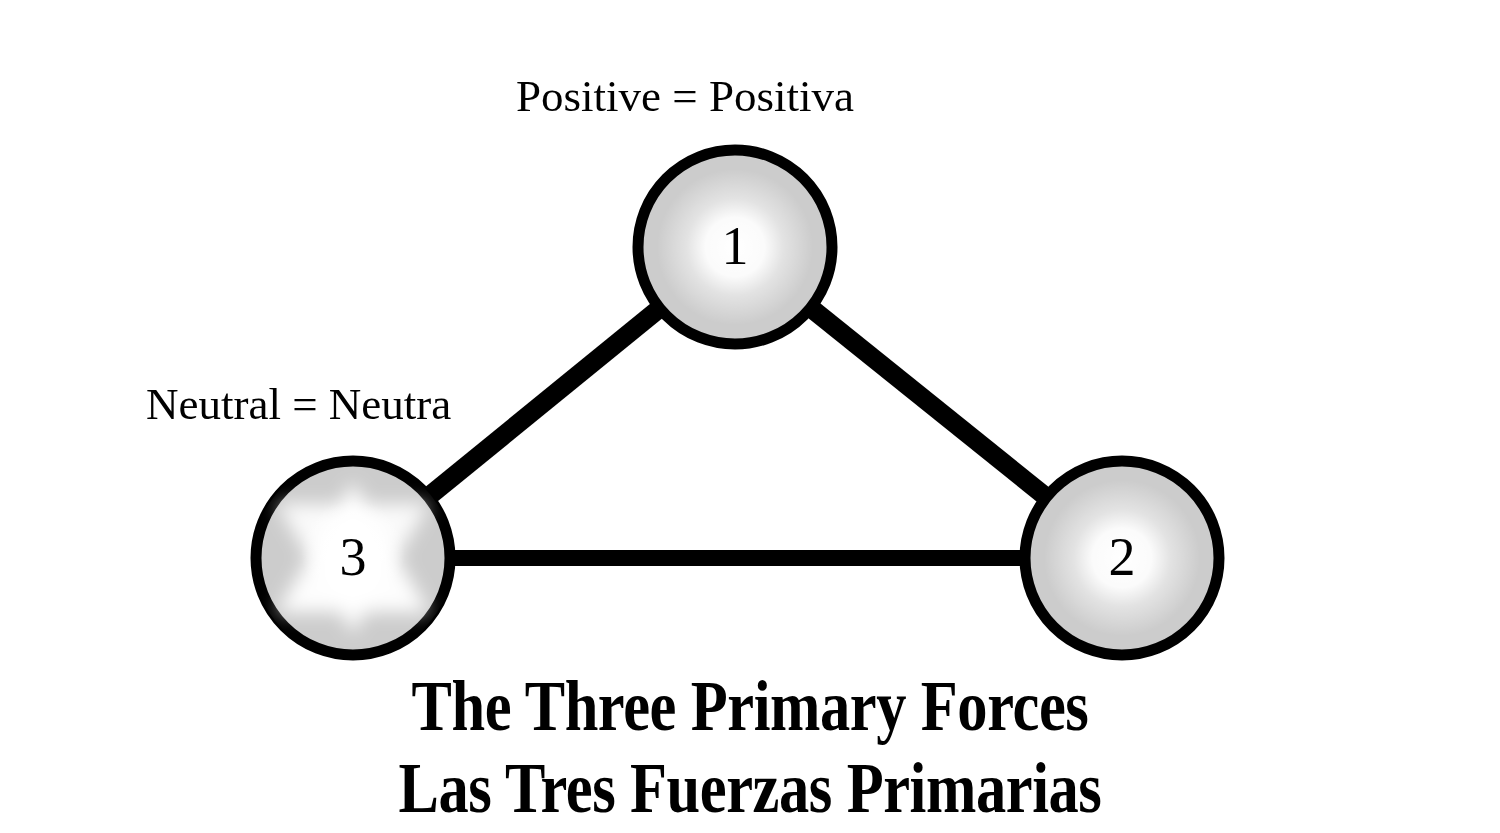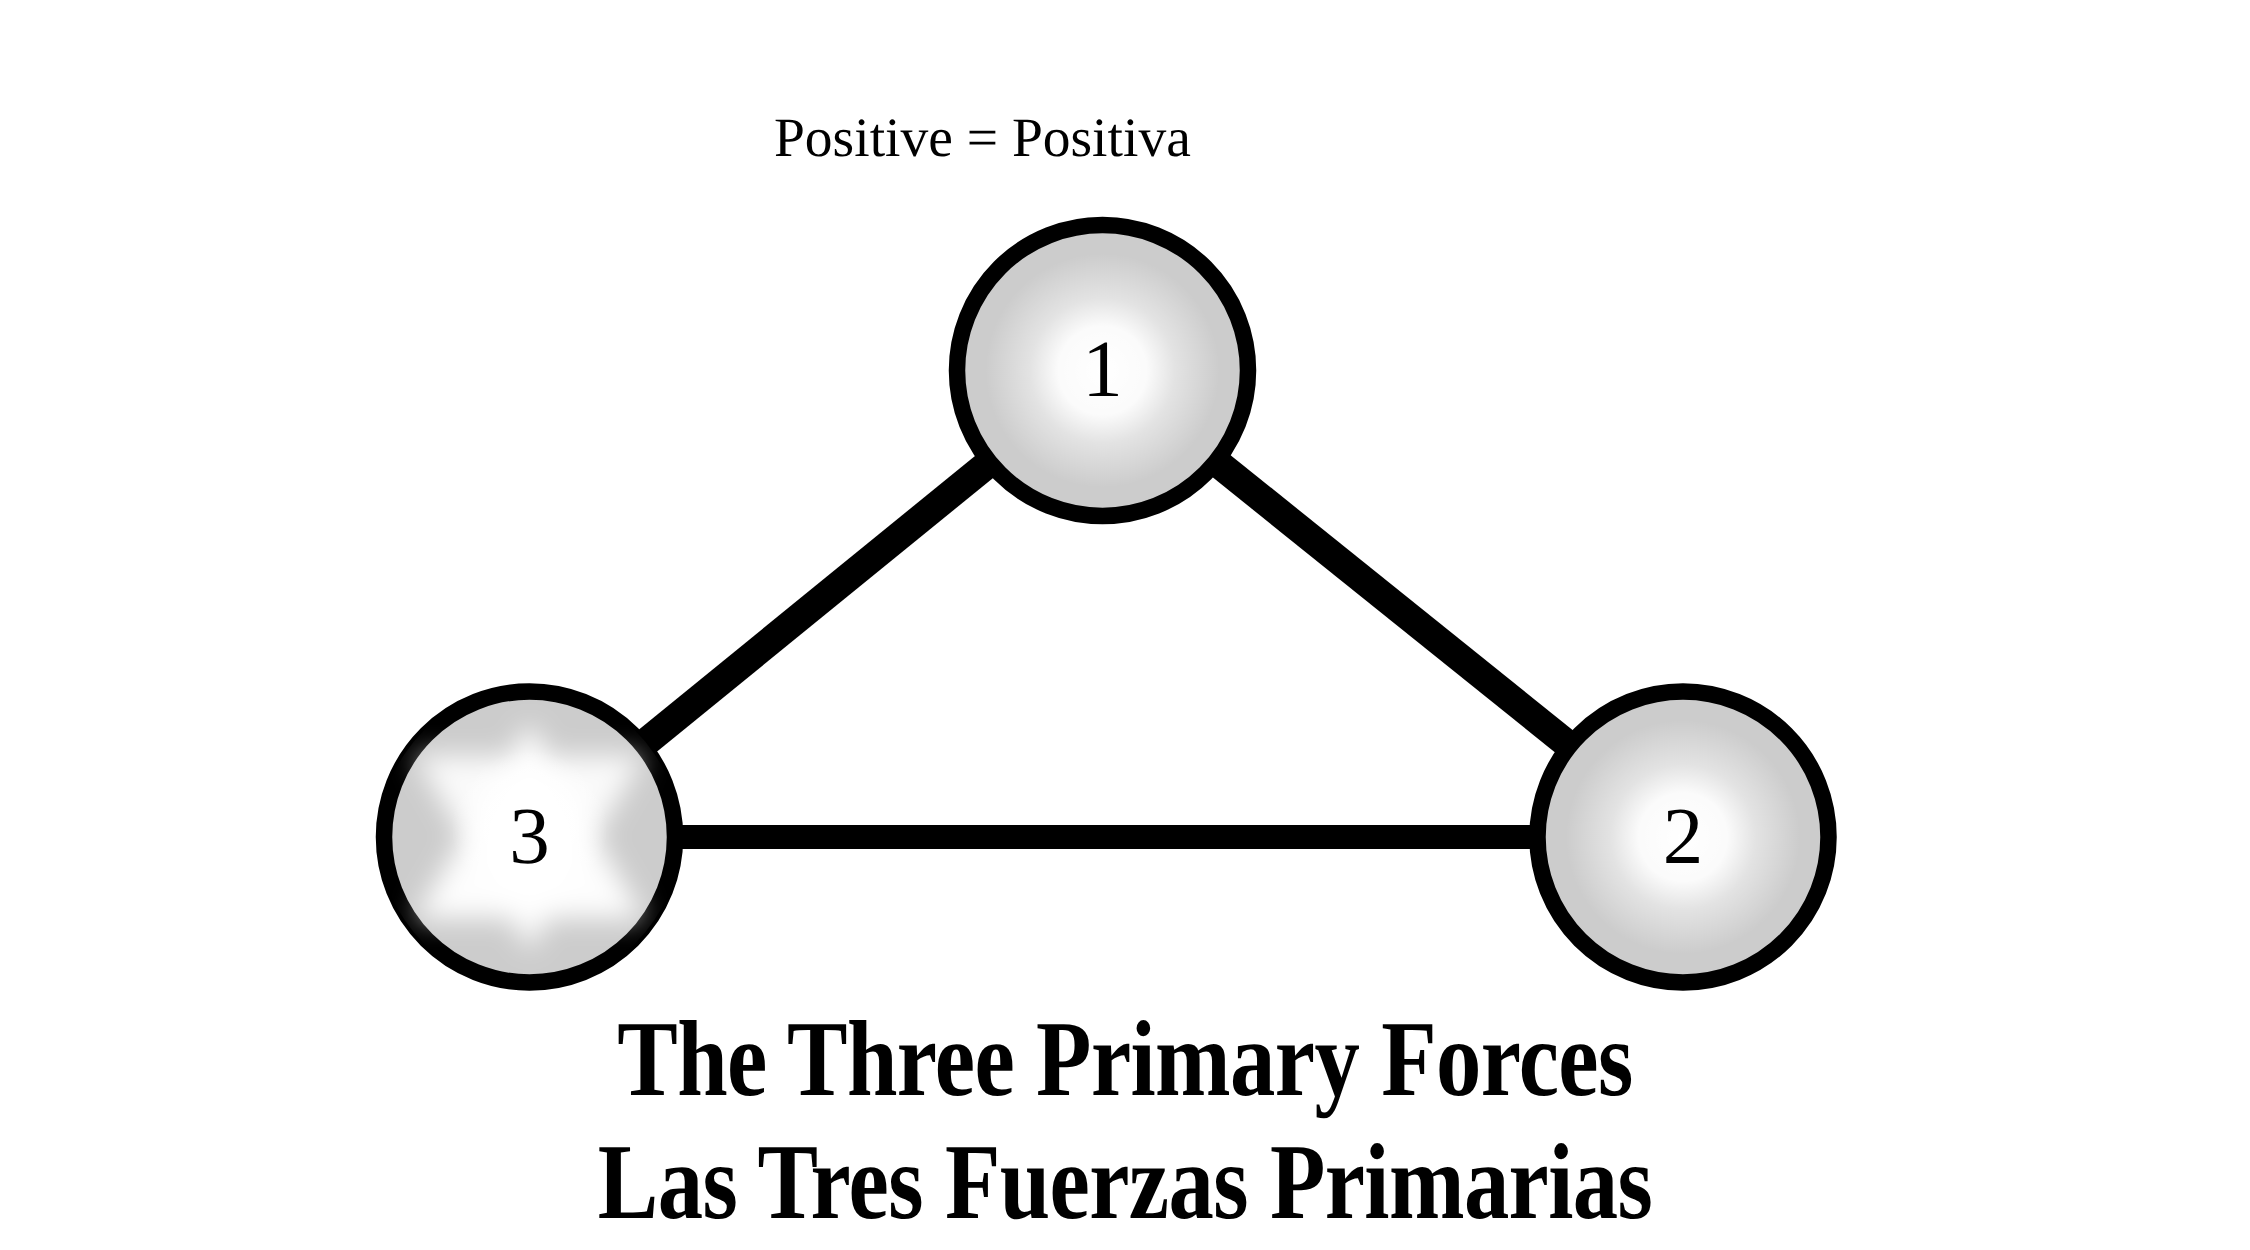--- a/index.html
+++ b/index.html
@@ -31,21 +31,21 @@
     top: 0;
     width: 1500px;
     height: 833px;
     display: block;
   }
 
   
   .node-label {
     position: absolute;
     font-family: "Liberation Serif", "DejaVu Serif", serif;
-    font-size: 37px;
+    font-size: 45px;
     font-weight: 400;
     line-height: 1;
     color: #000000;
     white-space: nowrap;
     text-shadow:
       0 0 9px #ffffff, 0 0 9px #ffffff, 0 0 7px #ffffff,
       0 0 7px #ffffff, 0 0 5px #ffffff, 0 0 5px #ffffff,
       0 0 3px #ffffff, 0 0 3px #ffffff, 0 0 2px #ffffff;
   }
 
@@ -143,19 +143,20 @@
       </g>
       <circle cx="353" cy="552" r="52" fill="url(#centerGlow)"></circle>
     </g>
   </svg>
 
   <div class="node-number" id="number-1">1</div>
   <div class="node-number" id="number-2">2</div>
   <div class="node-number" id="number-3">3</div>
 
   <div class="node-label" id="label-positive">Positive = Positiva</div>
+  <div class="node-label" id="label-neutral">Neutral = Neutra</div>
 
   <div id="title-block">
     <span class="title-line">The Three Primary Forces</span>
     <span class="title-line">Las Tres Fuerzas Primarias</span>
   </div>
 
 </div>
 
 </body></html>

